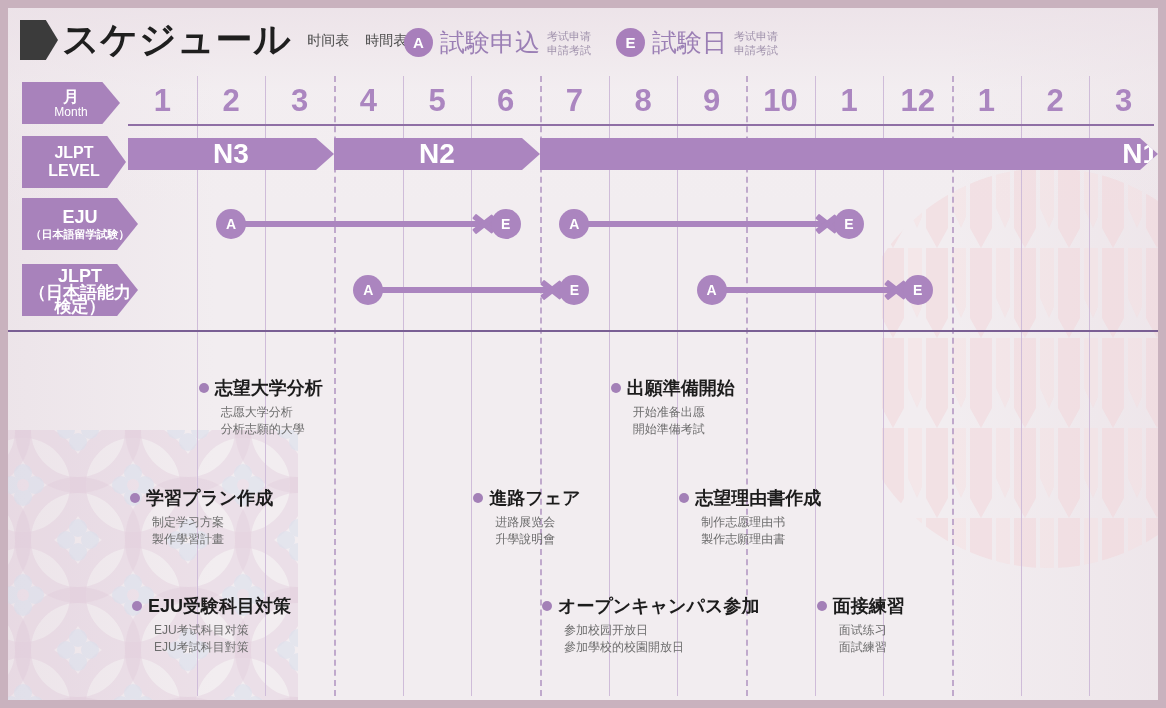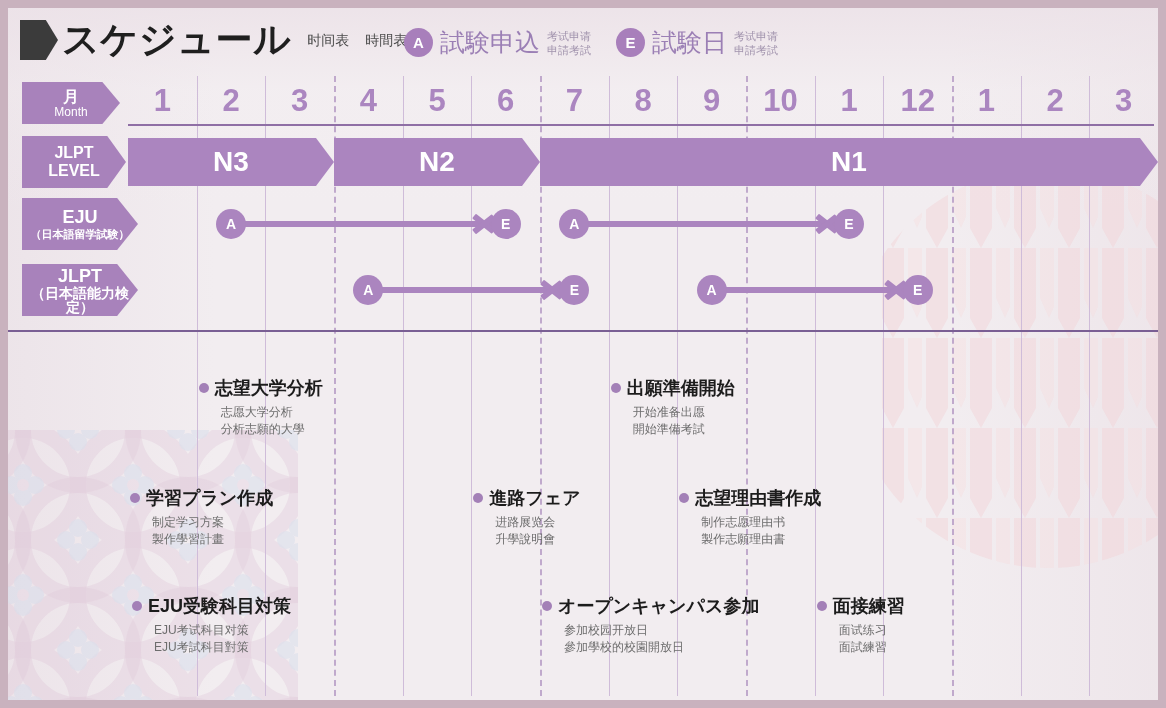--- a/index.html
+++ b/index.html
@@ -117,26 +117,26 @@
   #lab-month .l1{ font-size:16px; line-height:17px; }
   #lab-month .l2{ font-size:12px; line-height:14px; }
   #lab-jlptlevel{ top:128px; width:104px; height:52px; }
   #lab-jlptlevel .l1{ font-size:16px; line-height:18px; }
   #lab-jlptlevel .l2{ font-size:16px; line-height:18px; font-weight:bold; }
   #lab-eju{ top:190px; width:116px; height:52px; }
   #lab-eju .l1{ font-size:18px; line-height:20px; }
   #lab-eju .l2{ font-size:11px; line-height:14px; font-weight:bold; }
   #lab-jlpt{ top:256px; width:116px; height:52px; }
   #lab-jlpt .l1{ font-size:18px; line-height:20px; }
-  #lab-jlpt .l2{ font-size:14px; line-height:14px; font-weight:bold; }
+  #lab-jlpt .l2{ font-size:17px; line-height:14px; font-weight:bold; }
 
   
   #levels{ position:absolute; left:120px; top:130px; height:48px; width:1030px; z-index:2; }
   .levelbar{
-    position:absolute; top:0; height:48px; background:#ab85bf;
+    position:absolute; top:0; height:32px; background:#ab85bf;
     color:#fff; font-size:28px; font-weight:bold;
     display:flex; align-items:center; justify-content:center;
   }
   .levelbar.arrow{ clip-path: polygon(0 0, calc(100% - 18px) 0, 100% 50%, calc(100% - 18px) 100%, 0 100%); }
 
   
   .examrow{ position:absolute; left:120px; width:1030px; height:44px; z-index:2; }
   #row-eju{ top:194px; }
   #row-jlpt{ top:260px; }
   .exam-line{
@@ -324,21 +324,21 @@
       <div class="l2">（日本語能力検定）</div>
     </div>
 
     <div id="levels">
         <div class="levelbar arrow" style="left: 0px; width: 206px; background: rgb(171, 133, 191);">
           <span>N3</span>
         </div>
         <div class="levelbar arrow" style="left: 206px; width: 206px; background: rgb(171, 133, 191);">
           <span>N2</span>
         </div>
-        <div class="levelbar arrow" style="left: 412px; width: 618px; background: rgb(171, 133, 191);">
+        <div class="levelbar arrow" style="left: 412px; width: 618px; background: rgb(171, 133, 191); justify-content: flex-end;">
           <span>N1</span>
         </div>
       </div>
 
     <div class="examrow" id="row-eju">
         <div class="exam-line" style="left: 103px; width: 260.667px; background: rgb(171, 133, 191);"></div>
         <div class="exam-head" style="left: 345.667px;"></div>
         <div class="exam-node" style="left: 88px; background: rgb(171, 133, 191);">A</div>
         <div class="exam-node" style="left: 362.667px; background: rgb(171, 133, 191);">E</div>
         <div class="exam-line" style="left: 446.333px; width: 260.667px; background: rgb(171, 133, 191);"></div>

